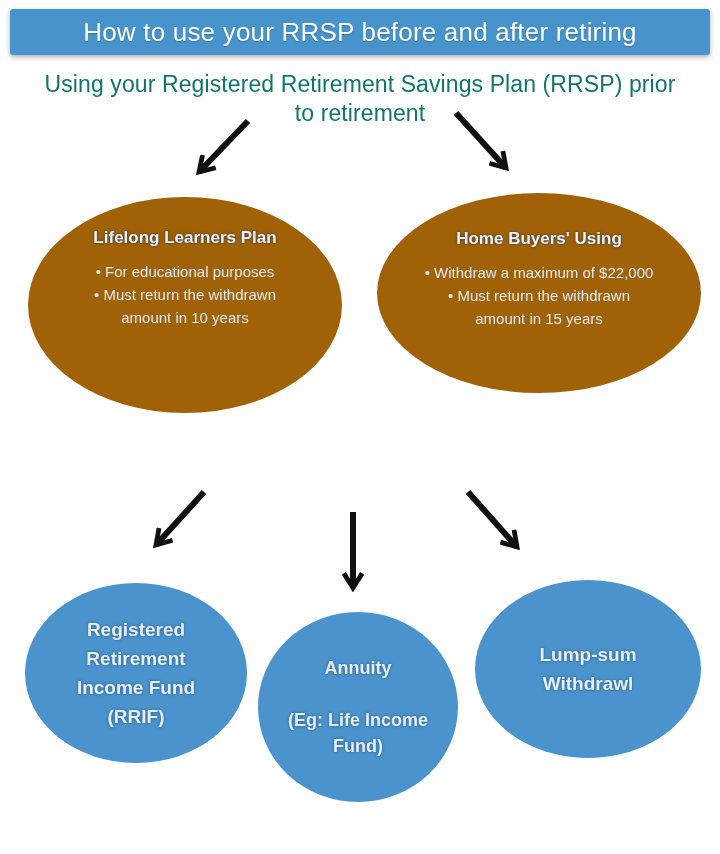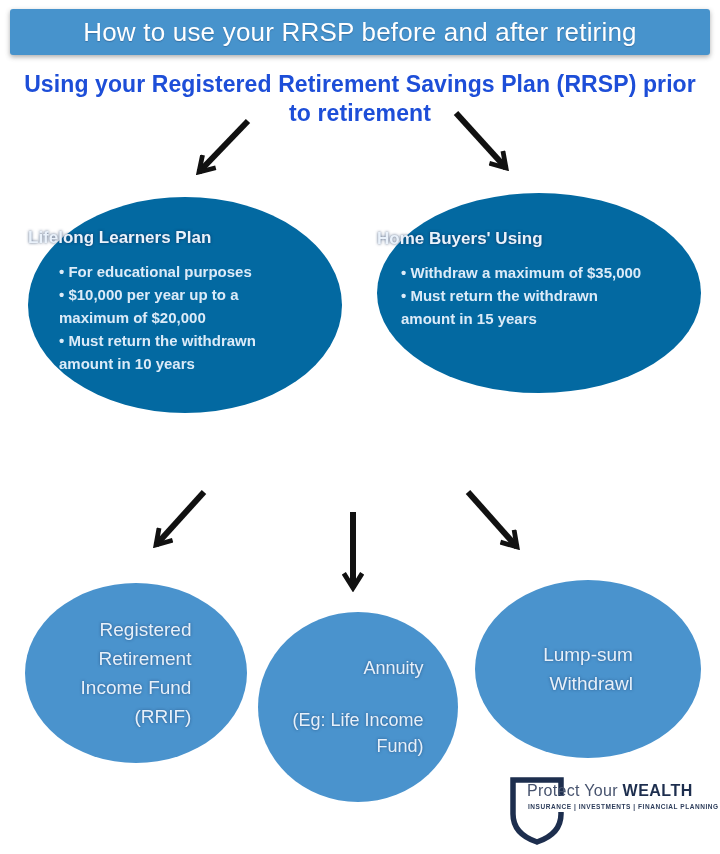--- a/index.html
+++ b/index.html
@@ -16,53 +16,53 @@
     display:flex; align-items:center; justify-content:center;
   }
   .banner-title {
     color:#ffffff; font-size:26px; font-weight:400; letter-spacing:.2px;
     text-shadow:0 1px 1px rgba(25,55,95,.35);
   }
 
   
   .heading {
     position:absolute; left:0; width:720px; text-align:center;
-    color:#1d4ed8; font-weight:700; font-size:23px; line-height:29px;
+    color:#0f766e; font-weight:400; font-size:23px; line-height:29px;
     white-space:pre-line; letter-spacing:.1px;
   }
   #heading-before { top:70px; }
   #heading-after  { top:440px; }
 
   
   .ellipse {
-    position:absolute; background:#0369a1; border-radius:50%;
-    text-align:left;
+    position:absolute; background:#a16207; border-radius:50%;
+    text-align:center;
   }
   #ellipse-llp { left:28px;  top:197px; width:314px; height:216px; }
   #ellipse-hbp { left:377px; top:193px; width:324px; height:200px; }
   .ellipse-title {
     font-weight:700; font-size:17px; color:#eaf2fb;
     text-shadow:0 0 3px rgba(16,42,84,.8);
   }
   #ellipse-llp .ellipse-title { margin-top:31px; }
   #ellipse-hbp .ellipse-title { margin-top:36px; }
   .ellipse-list {
     list-style:none; margin:12px auto 0; padding:0;
     font-size:15px; line-height:23px; color:#dcebf8;
   }
   #ellipse-llp .ellipse-list { width:252px; }
   #ellipse-hbp .ellipse-list { width:276px; }
-  .ellipse-list li { white-space:pre-line;font-weight:bold; }
+  .ellipse-list li { white-space:pre-line; }
   .ellipse-list li::before { content:"•  "; }
 
   
   .circle {
     position:absolute; background:#4a93cd; border-radius:50%;
     display:flex; align-items:center; justify-content:center;
-    text-align:right; color:#e7f0fa; font-weight:400;
+    text-align:center; color:#e7f0fa; font-weight:700;
     white-space:pre-line; text-shadow:0 0 3px rgba(16,42,84,.55);
   }
   #circle-rrif    { left:25px;  top:583px; width:222px; height:180px; font-size:19px; line-height:29px; }
   #circle-annuity { left:258px; top:612px; width:200px; height:190px; font-size:18px; line-height:26px; }
   #circle-lumpsum { left:475px; top:580px; width:226px; height:178px; font-size:19px; line-height:29px; }
 
   
   .arrows { position:absolute; left:0; top:0; pointer-events:none; }
 
   
@@ -98,53 +98,42 @@
     <line x1="456" y1="113" x2="506" y2="168" stroke="#111111" stroke-width="6" marker-end="url(#ah)"></line>
     <line x1="204" y1="492" x2="156" y2="545" stroke="#111111" stroke-width="6" marker-end="url(#ah)"></line>
     <line x1="353" y1="512" x2="353" y2="588" stroke="#111111" stroke-width="6" marker-end="url(#ah)"></line>
     <line x1="468" y1="492" x2="517" y2="547" stroke="#111111" stroke-width="6" marker-end="url(#ah)"></line>
   </svg>
 
   <div class="ellipse" id="ellipse-llp">
     <div class="ellipse-title">Lifelong Learners Plan</div>
     <ul class="ellipse-list">
       <li>For educational purposes</li>
-      <li>$10,000 per year up to a
-maximum of $20,000</li>
       <li>Must return the withdrawn
 amount in 10 years</li>
     </ul>
   </div>
 
   <div class="ellipse" id="ellipse-hbp">
     <div class="ellipse-title">Home Buyers' Using</div>
     <ul class="ellipse-list">
-      <li>Withdraw a maximum of $35,000</li>
+      <li>Withdraw a maximum of $22,000</li>
       <li>Must return the withdrawn
 amount in 15 years</li>
     </ul>
   </div>
 
 
   <div class="circle" id="circle-rrif">Registered
 Retirement
 Income Fund
 (RRIF)</div>
 
   <div class="circle" id="circle-annuity">Annuity
 
 (Eg: Life Income
 Fund)</div>
 
   <div class="circle" id="circle-lumpsum">Lump-sum
 Withdrawl</div>
 
-  <div class="logo">
-    <svg class="logo-shield" width="64" height="74" viewBox="0 0 64 74" aria-hidden="true">
-      <path d="M56,24 V8 H8 V42 C8,58 20,66 32,70 C44,66 56,58 56,42 V40" fill="none" stroke="#1d2e4e" stroke-width="5.5"></path>
-    </svg>
-    <div class="logo-text">
-      <span class="regular">Protect Your </span><span class="bold">WEALTH</span>
-    </div>
-    <div class="logo-tagline">INSURANCE  |  INVESTMENTS  |  FINANCIAL PLANNING</div>
-  </div>
 
 </div>
 
 </body></html>

